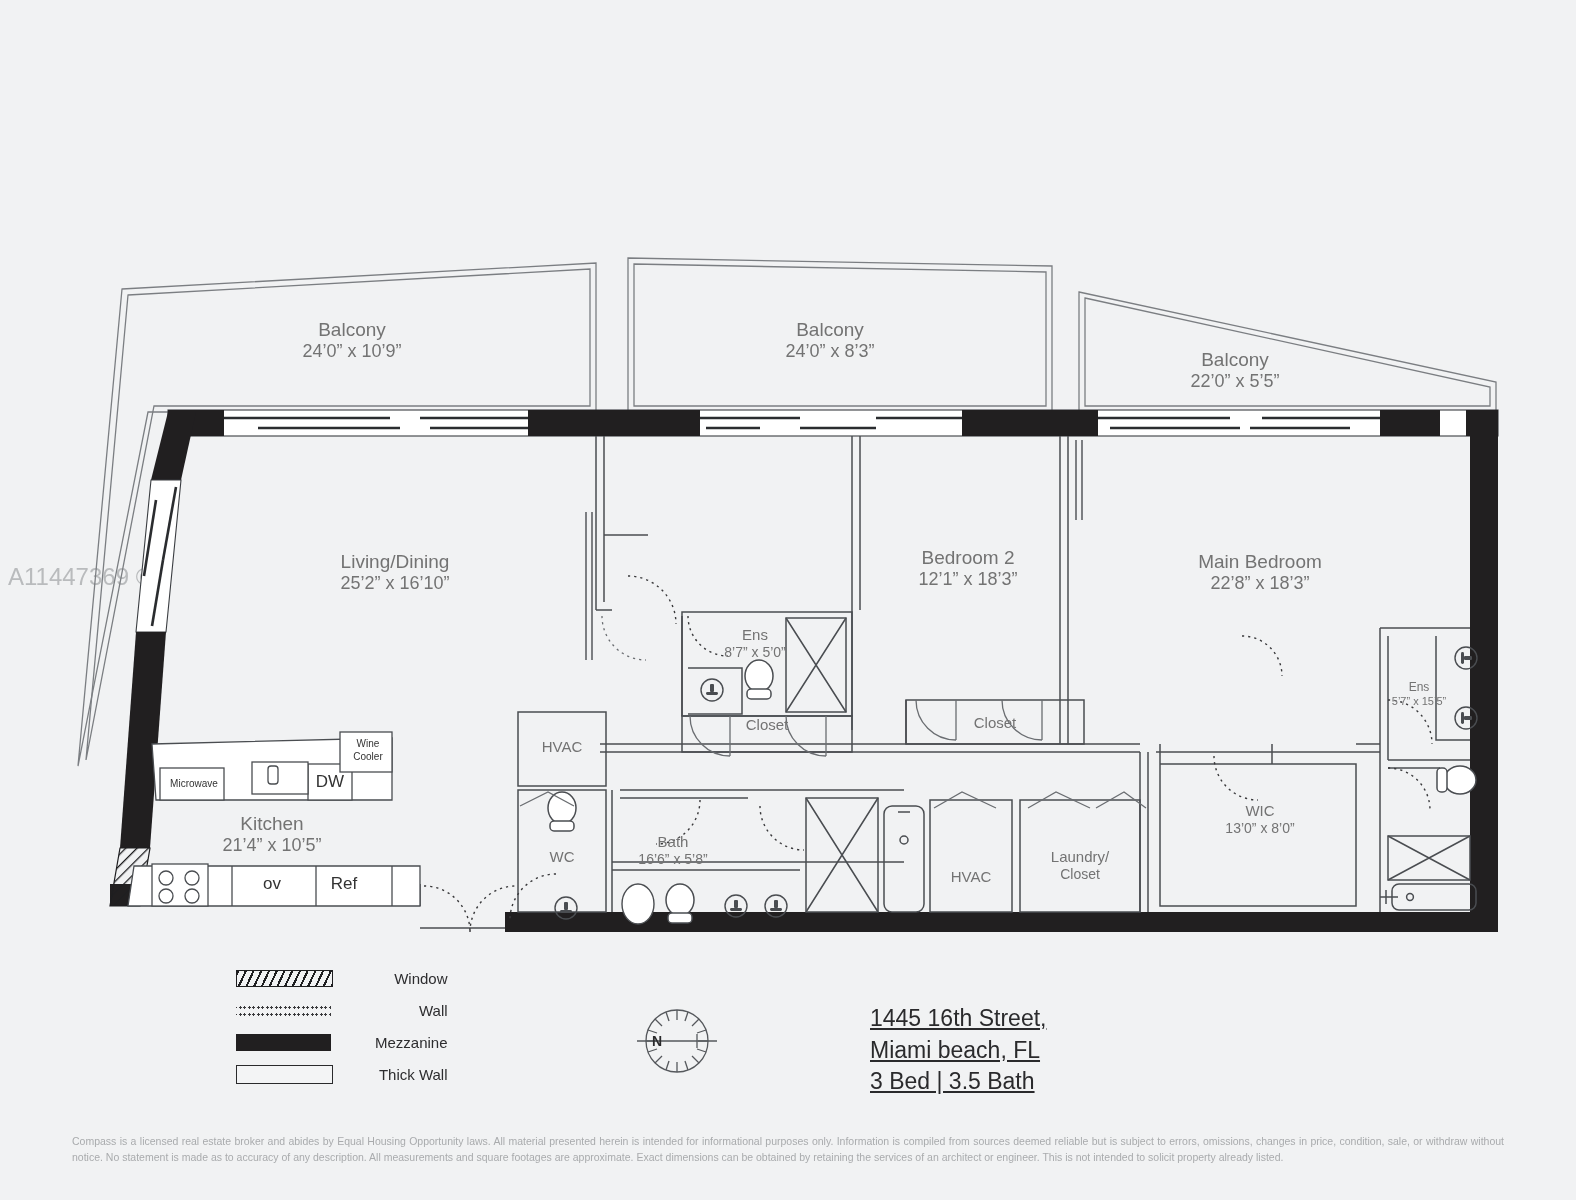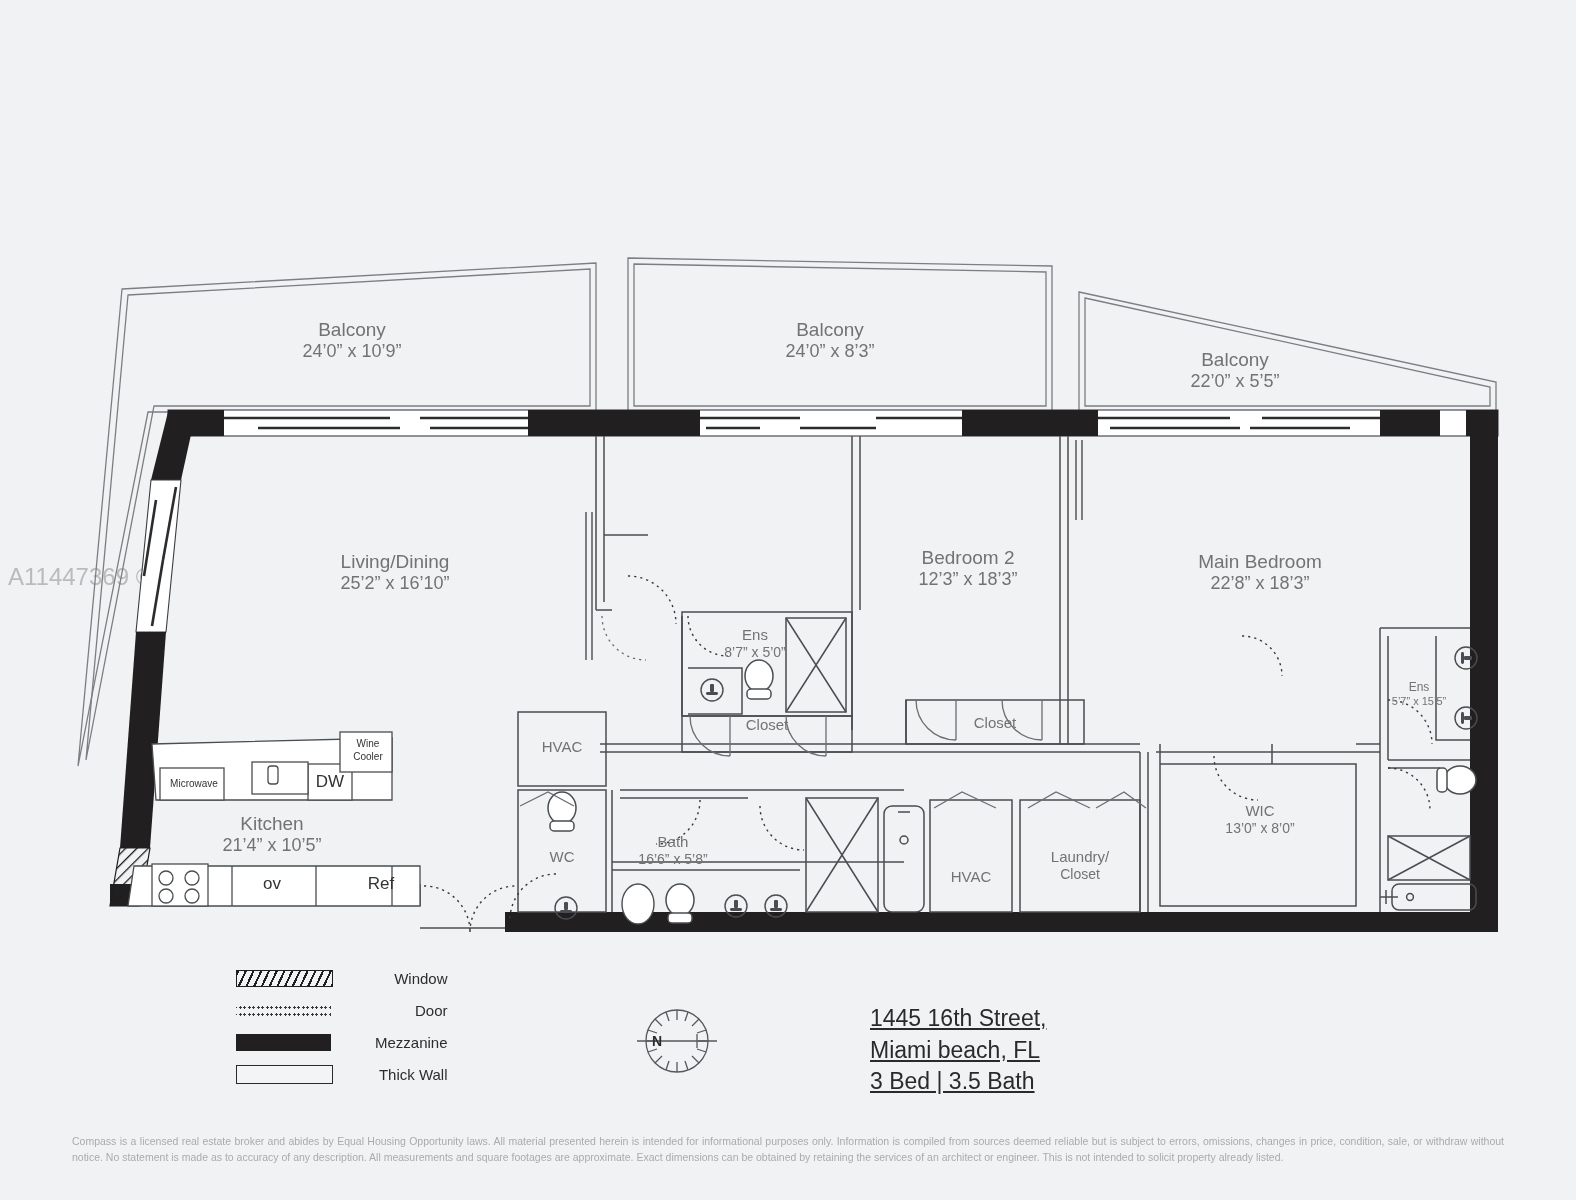--- a/index.html
+++ b/index.html
@@ -333,21 +333,21 @@
   <div class="rlabel" style="left:295px;top:550px;width:200px;">
     <span class="nm">Living/Dining</span>
     <span class="dim">25’2” x 16’10”</span>
   </div>
   <div class="rlabel" style="left:172px;top:812px;width:200px;">
     <span class="nm">Kitchen</span>
     <span class="dim">21’4” x 10’5”</span>
   </div>
   <div class="rlabel" style="left:868px;top:546px;width:200px;">
     <span class="nm">Bedroom 2</span>
-    <span class="dim">12’3” x 18’3”</span>
+    <span class="dim">12’1” x 18’3”</span>
   </div>
   <div class="rlabel" style="left:1160px;top:550px;width:200px;">
     <span class="nm">Main Bedroom</span>
     <span class="dim">22’8” x 18’3”</span>
   </div>
   <div class="rlabel sm" style="left:665px;top:626px;width:180px;">
     <span class="nm">Ens</span>
     <span class="dim">8’7” x 5’0”</span>
   </div>
   <div class="rlabel xs" style="left:1364px;top:680px;width:110px;">
@@ -380,30 +380,30 @@
   <div class="rlabel sm" style="left:990px;top:848px;width:180px;">
     <span class="nm">Laundry/</span>
     <span class="dim">Closet</span>
   </div>
 
   <div class="applabel" style="left:164px;top:778px;width:60px;">Microwave</div>
   <div class="applabel big" style="left:308px;top:772px;width:44px;">DW</div>
   <div class="applabel" style="left:344px;top:738px;width:48px;">Wine</div>
   <div class="applabel" style="left:344px;top:751px;width:48px;">Cooler</div>
   <div class="applabel big" style="left:236px;top:874px;width:72px;">ov</div>
-  <div class="applabel big" style="left:318px;top:874px;width:52px;margin-left:37px;">Ref</div>
+  <div class="applabel big" style="left:318px;top:874px;width:52px;">Ref</div>
 
   <div class="abs" id="legend">
     <div class="legrow">
       <div class="legswatch sw-window"></div>
       <div class="legtext">Window</div>
     </div>
     <div class="legrow">
       <div class="legswatch sw-door"></div>
-      <div class="legtext">Door</div>
+      <div class="legtext">Wall</div>
     </div>
     <div class="legrow">
       <div class="legswatch sw-mezz"></div>
       <div class="legtext">Mezzanine</div>
     </div>
     <div class="legrow">
       <div class="legswatch sw-thick"></div>
       <div class="legtext">Thick Wall</div>
     </div>
   </div>

